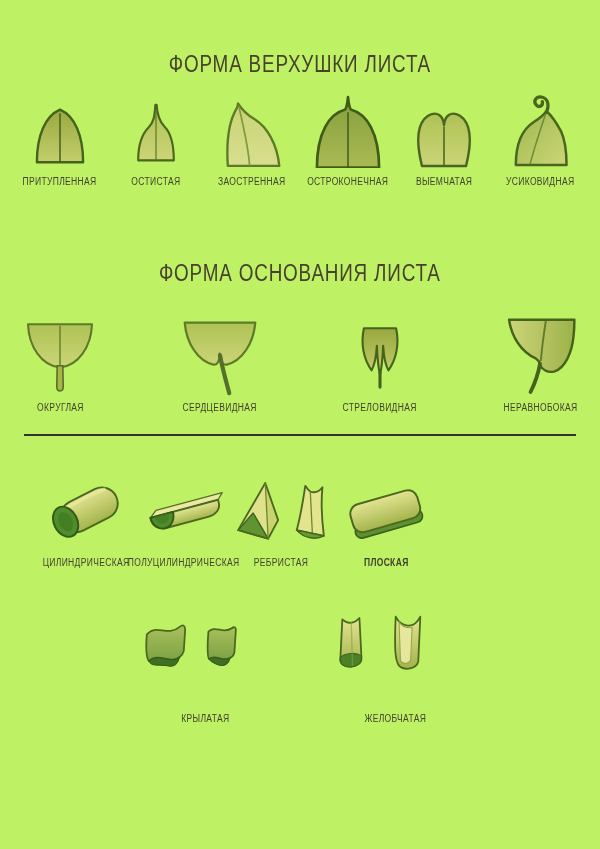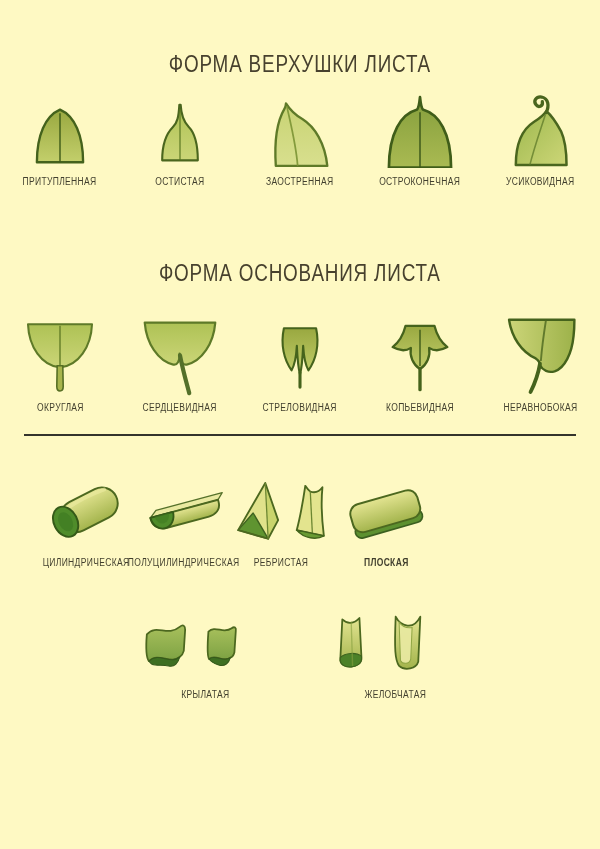--- a/index.html
+++ b/index.html
@@ -1,20 +1,20 @@
 <!DOCTYPE html>
 <html><head>
 <meta charset="utf-8">
 <style>
   html,body { margin:0; padding:0; }
   body { font-family:"Liberation Sans", sans-serif; }
   .poster {
     position:relative;
     width:600px; height:849px;
-    background:#fef9c3;
+    background:#bef264;
     overflow:hidden;
   }
   .sec-title {
     text-align:center;
     color:#47412e;
     font-size:23px;
     line-height:24px;
     letter-spacing:1px;
     font-weight:400;
   }
@@ -25,21 +25,21 @@
   .fig-row { display:flex; align-items:flex-end; }
   .row1, .row2 { justify-content:space-between; padding:0 14px; }
   .row1 { margin-top:14px; }
   .row2 { margin-top:26px; }
   .row3 { margin-top:28px; margin-left:36px; width:405px; }
   .row4 { margin-top:32px; width:350px; margin-left:auto; margin-right:auto; column-gap:30px; justify-content:center; }
   .fig { display:flex; flex-direction:column; align-items:center; }
   .row1 .fig, .row2 .fig { width:92px; }
   .row3 .fig-c1 { width:100px; } .row3 .fig-c2 { width:95px; }
   .row3 .fig-c3 { width:100px; } .row3 .fig-c4 { width:110px;font-weight:bold; }
-  .row4 .fig { width:160px; }
+  .row4 .fig { width:160px;gap:24px; }
   .art { display:flex; align-items:flex-end; justify-content:center; }
   .row1 .art { height:78px; }
   .row2 .art { height:86px; }
   .row3 .art { height:86px; }
   .row4 .art { height:80px; }
   .lbl {
     color:#413f2e;
     font-size:10px;
     letter-spacing:.4px;
     white-space:nowrap;
@@ -136,20 +136,29 @@
       <div class="art">
         <svg width="84" height="78" viewBox="0 0 100 92">
           <path d="M13,92 C13,50 28,28 46,23 C48,22 49,18 50,8 C51,18 52,22 54,23 C72,28 87,50 87,92 Z" fill="url(#gL4)" stroke="#3f5d19" stroke-width="3.2" stroke-linejoin="round"></path>
           <path d="M50,26 C50,48 50,70 50,92" fill="none" stroke="#3c591a" stroke-width="2.2" opacity=".8"></path>
         </svg>
       </div>
       <span class="lbl">ОСТРОКОНЕЧНАЯ</span>
     </div>
     <div class="fig">
       <div class="art">
+        <svg width="76" height="74" viewBox="0 0 100 92">
+          <path d="M21,92 C13,60 14,36 29,26 C41,19 49,26 50,38 C51,26 59,19 71,26 C86,36 87,60 79,92 Z" fill="url(#gL2)" stroke="#4a661e" stroke-width="3.2" stroke-linejoin="round"></path>
+          <path d="M50,40 L50,92" stroke="#4a661e" stroke-width="2.4" opacity=".85"></path>
+        </svg>
+      </div>
+      <span class="lbl">ВЫЕМЧАТАЯ</span>
+    </div>
+    <div class="fig">
+      <div class="art">
         <svg width="78" height="78" viewBox="0 0 100 92">
           <path d="M19,92 C19,62 28,46 42,37 C50,32 55,28 58,23 C64,28 71,38 77,49 C82,60 84,76 84,92 Z" fill="url(#gL6)" stroke="#4a661e" stroke-width="3.2" stroke-linejoin="round"></path>
           <path d="M58,25 C62,16 61,7 52,5 C45,4 41,10 45,15 C48,19 54,17 53,11" fill="none" stroke="#4a661e" stroke-width="4.2" stroke-linecap="round"></path>
           <path d="M57,27 C51,46 43,68 37,92" fill="none" stroke="#5d7a28" stroke-width="2" opacity=".75"></path>
         </svg>
       </div>
       <span class="lbl">УСИКОВИДНАЯ</span>
     </div>
   </div>
 
@@ -178,30 +187,20 @@
       <span class="lbl">СЕРДЦЕВИДНАЯ</span>
     </div>
     <div class="fig">
       <div class="art">
         <svg width="70" height="80" viewBox="0 0 100 92">
           <path d="M27,5 C22,28 27,50 38,65 C42,58 44.5,47 45.5,30 C46.5,52 48,64 50,71 C52,64 53.5,52 54.5,30 C55.5,47 58,58 62,65 C73,50 78,28 73,5 Z" fill="url(#gL1)" stroke="#45631c" stroke-width="3" stroke-linejoin="round"></path>
           <path d="M50,68 L50,89" stroke="#45631c" stroke-width="4.4" stroke-linecap="round"></path>
         </svg>
       </div>
       <span class="lbl">СТРЕЛОВИДНАЯ</span>
-    </div>
-    <div class="fig">
-      <div class="art">
-        <svg width="76" height="80" viewBox="0 0 100 92">
-          <path d="M31,5 C28,17 22,27 14,33 C23,38 32,38 38,34 C36,45 41,56 50,62 C59,56 64,45 62,34 C68,38 77,38 86,33 C78,27 72,17 69,5 Z" fill="url(#gL1)" stroke="#45631c" stroke-width="3" stroke-linejoin="round"></path>
-          <path d="M50,10 L50,58" stroke="#3f5c18" stroke-width="2.2" opacity=".85"></path>
-          <path d="M50,61 L50,89" stroke="#45631c" stroke-width="4.4" stroke-linecap="round"></path>
-        </svg>
-      </div>
-      <span class="lbl">КОПЬЕВИДНАЯ</span>
     </div>
     <div class="fig">
       <div class="art">
         <svg width="86" height="84" viewBox="0 0 100 92">
           <path d="M14,5 C17,25 28,42 45,50 C48,52 50,55 50,58 C53,64 60,67 67,65 C79,61 87,44 89,24 C90,16 90,9 90,5 Z" fill="url(#gB6)" stroke="#45631c" stroke-width="2.8" stroke-linejoin="round"></path>
           <path d="M57,5 C54,24 52,40 51,53" fill="none" stroke="#4c681f" stroke-width="2.2" opacity=".8"></path>
           <path d="M50,56 C48,68 44,79 39,89" fill="none" stroke="#45631c" stroke-width="4.4" stroke-linecap="round"></path>
         </svg>
       </div>
       <span class="lbl">НЕРАВНОБОКАЯ</span>

